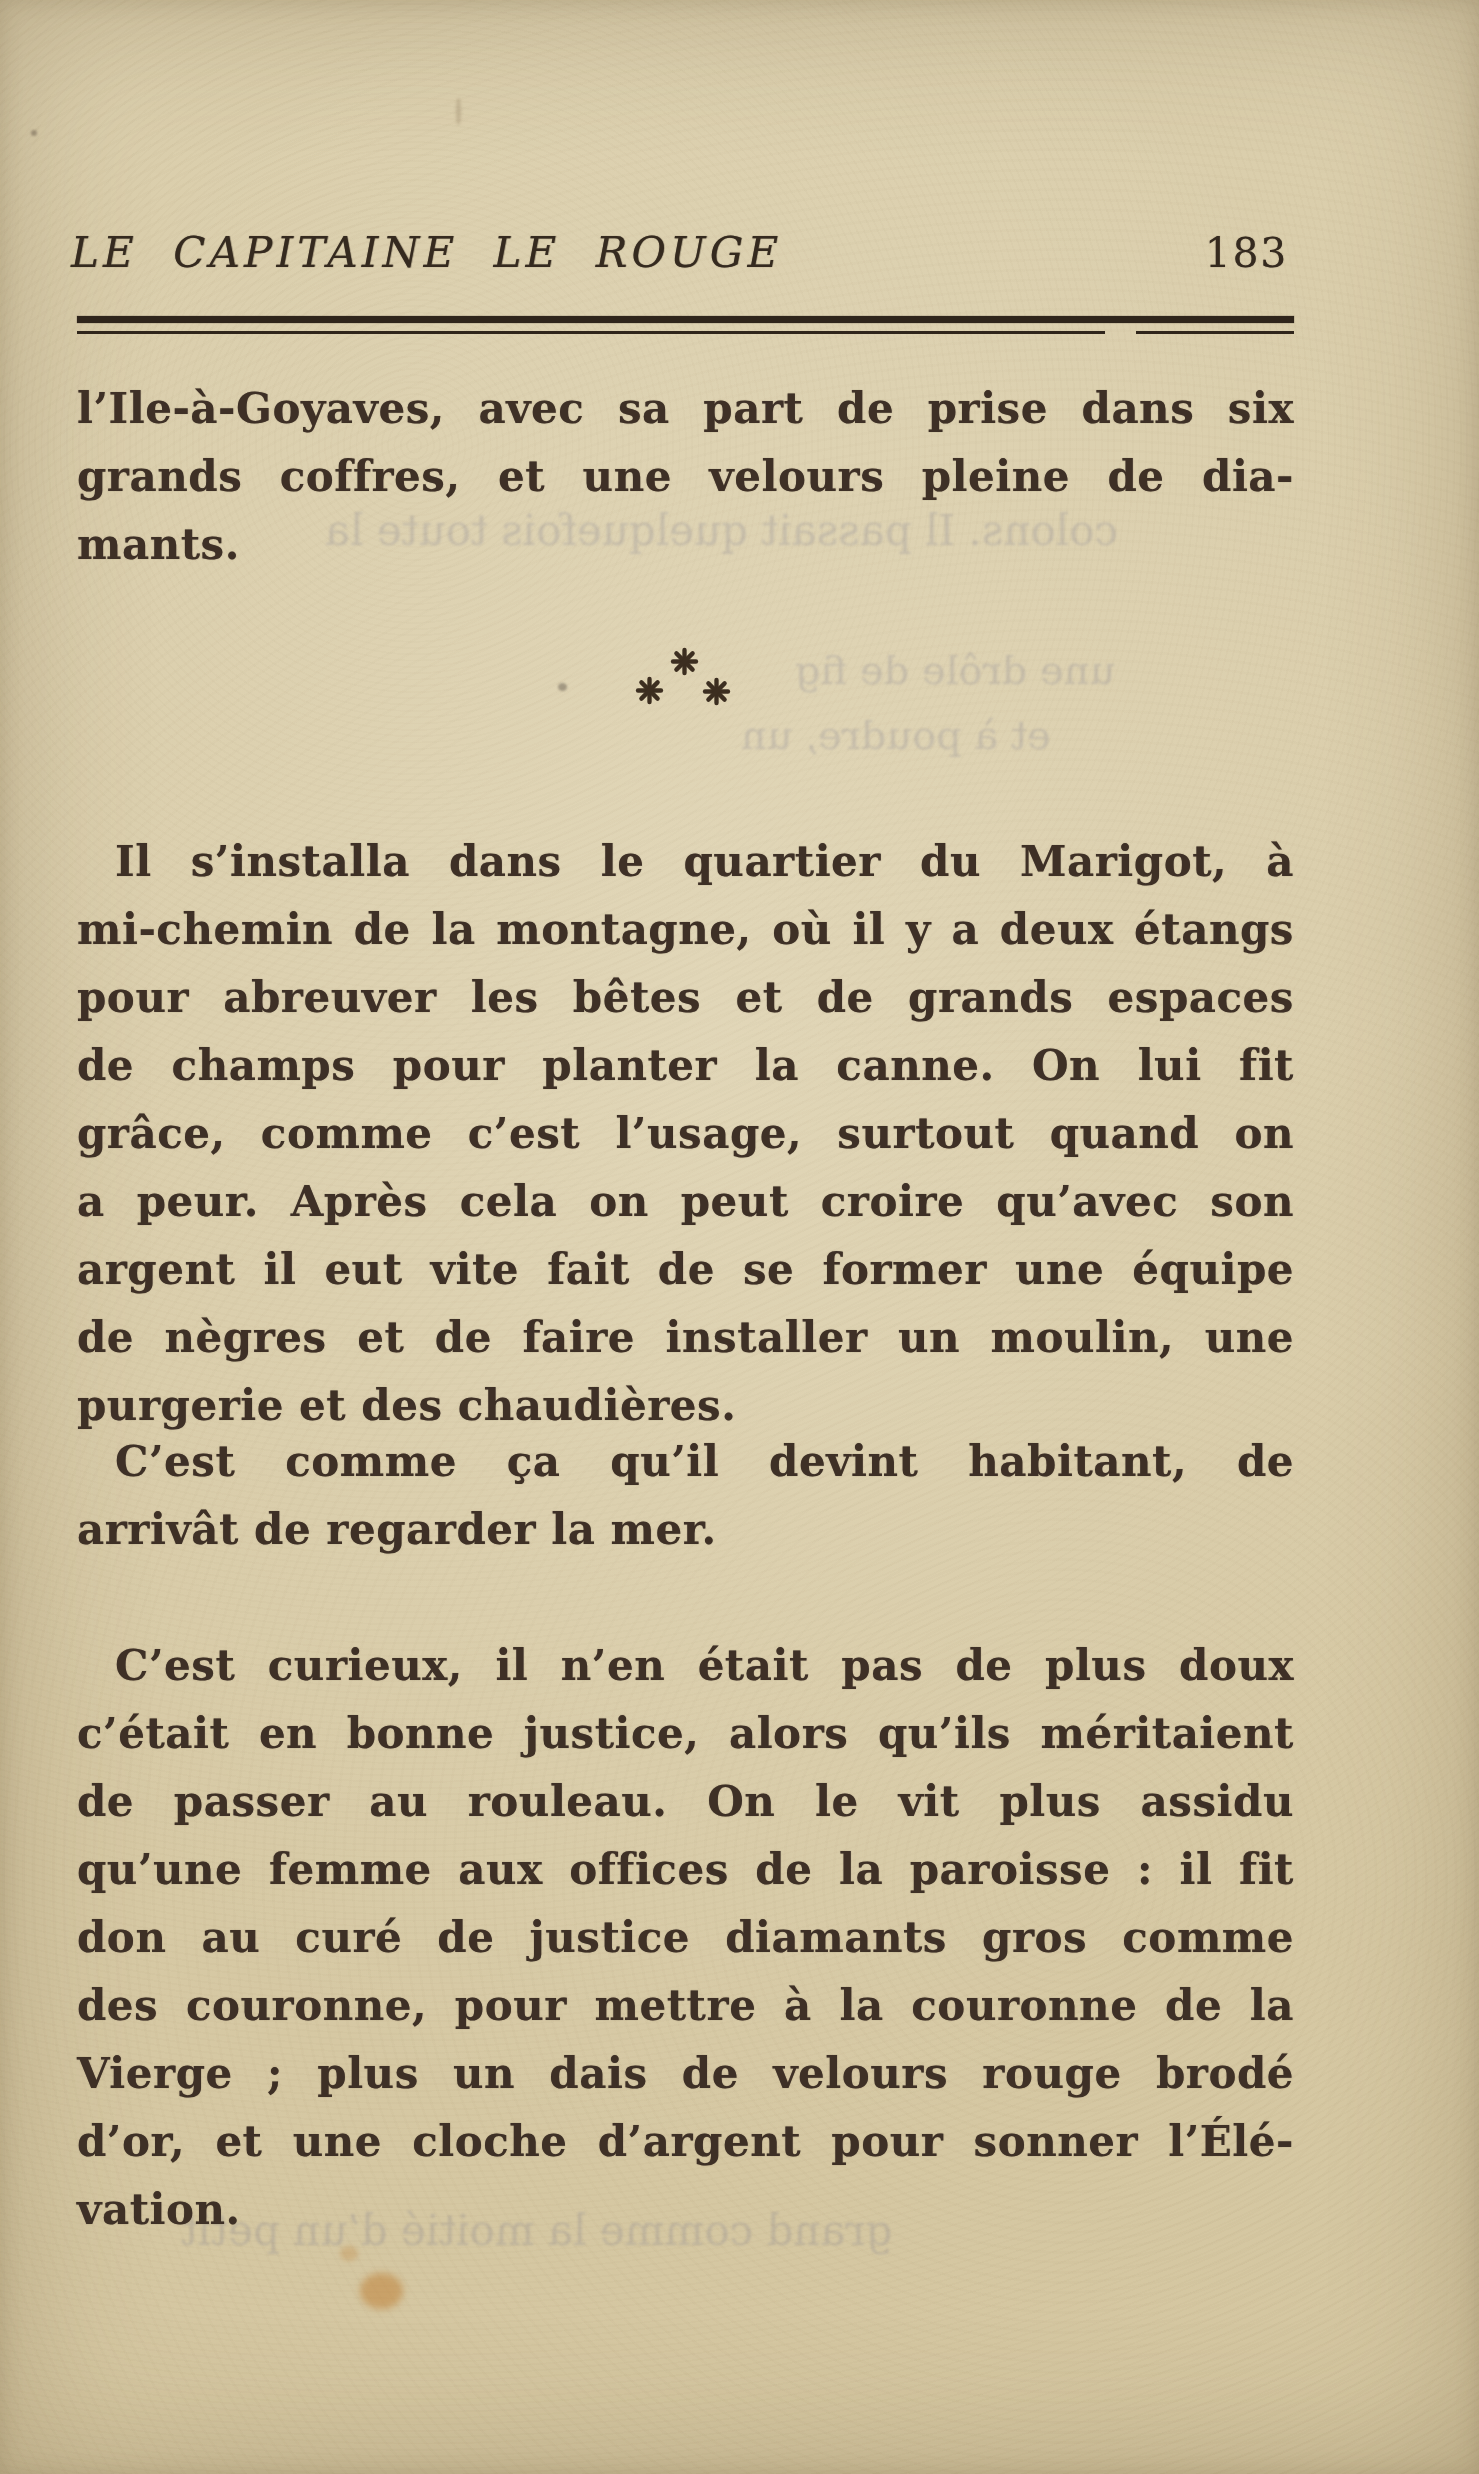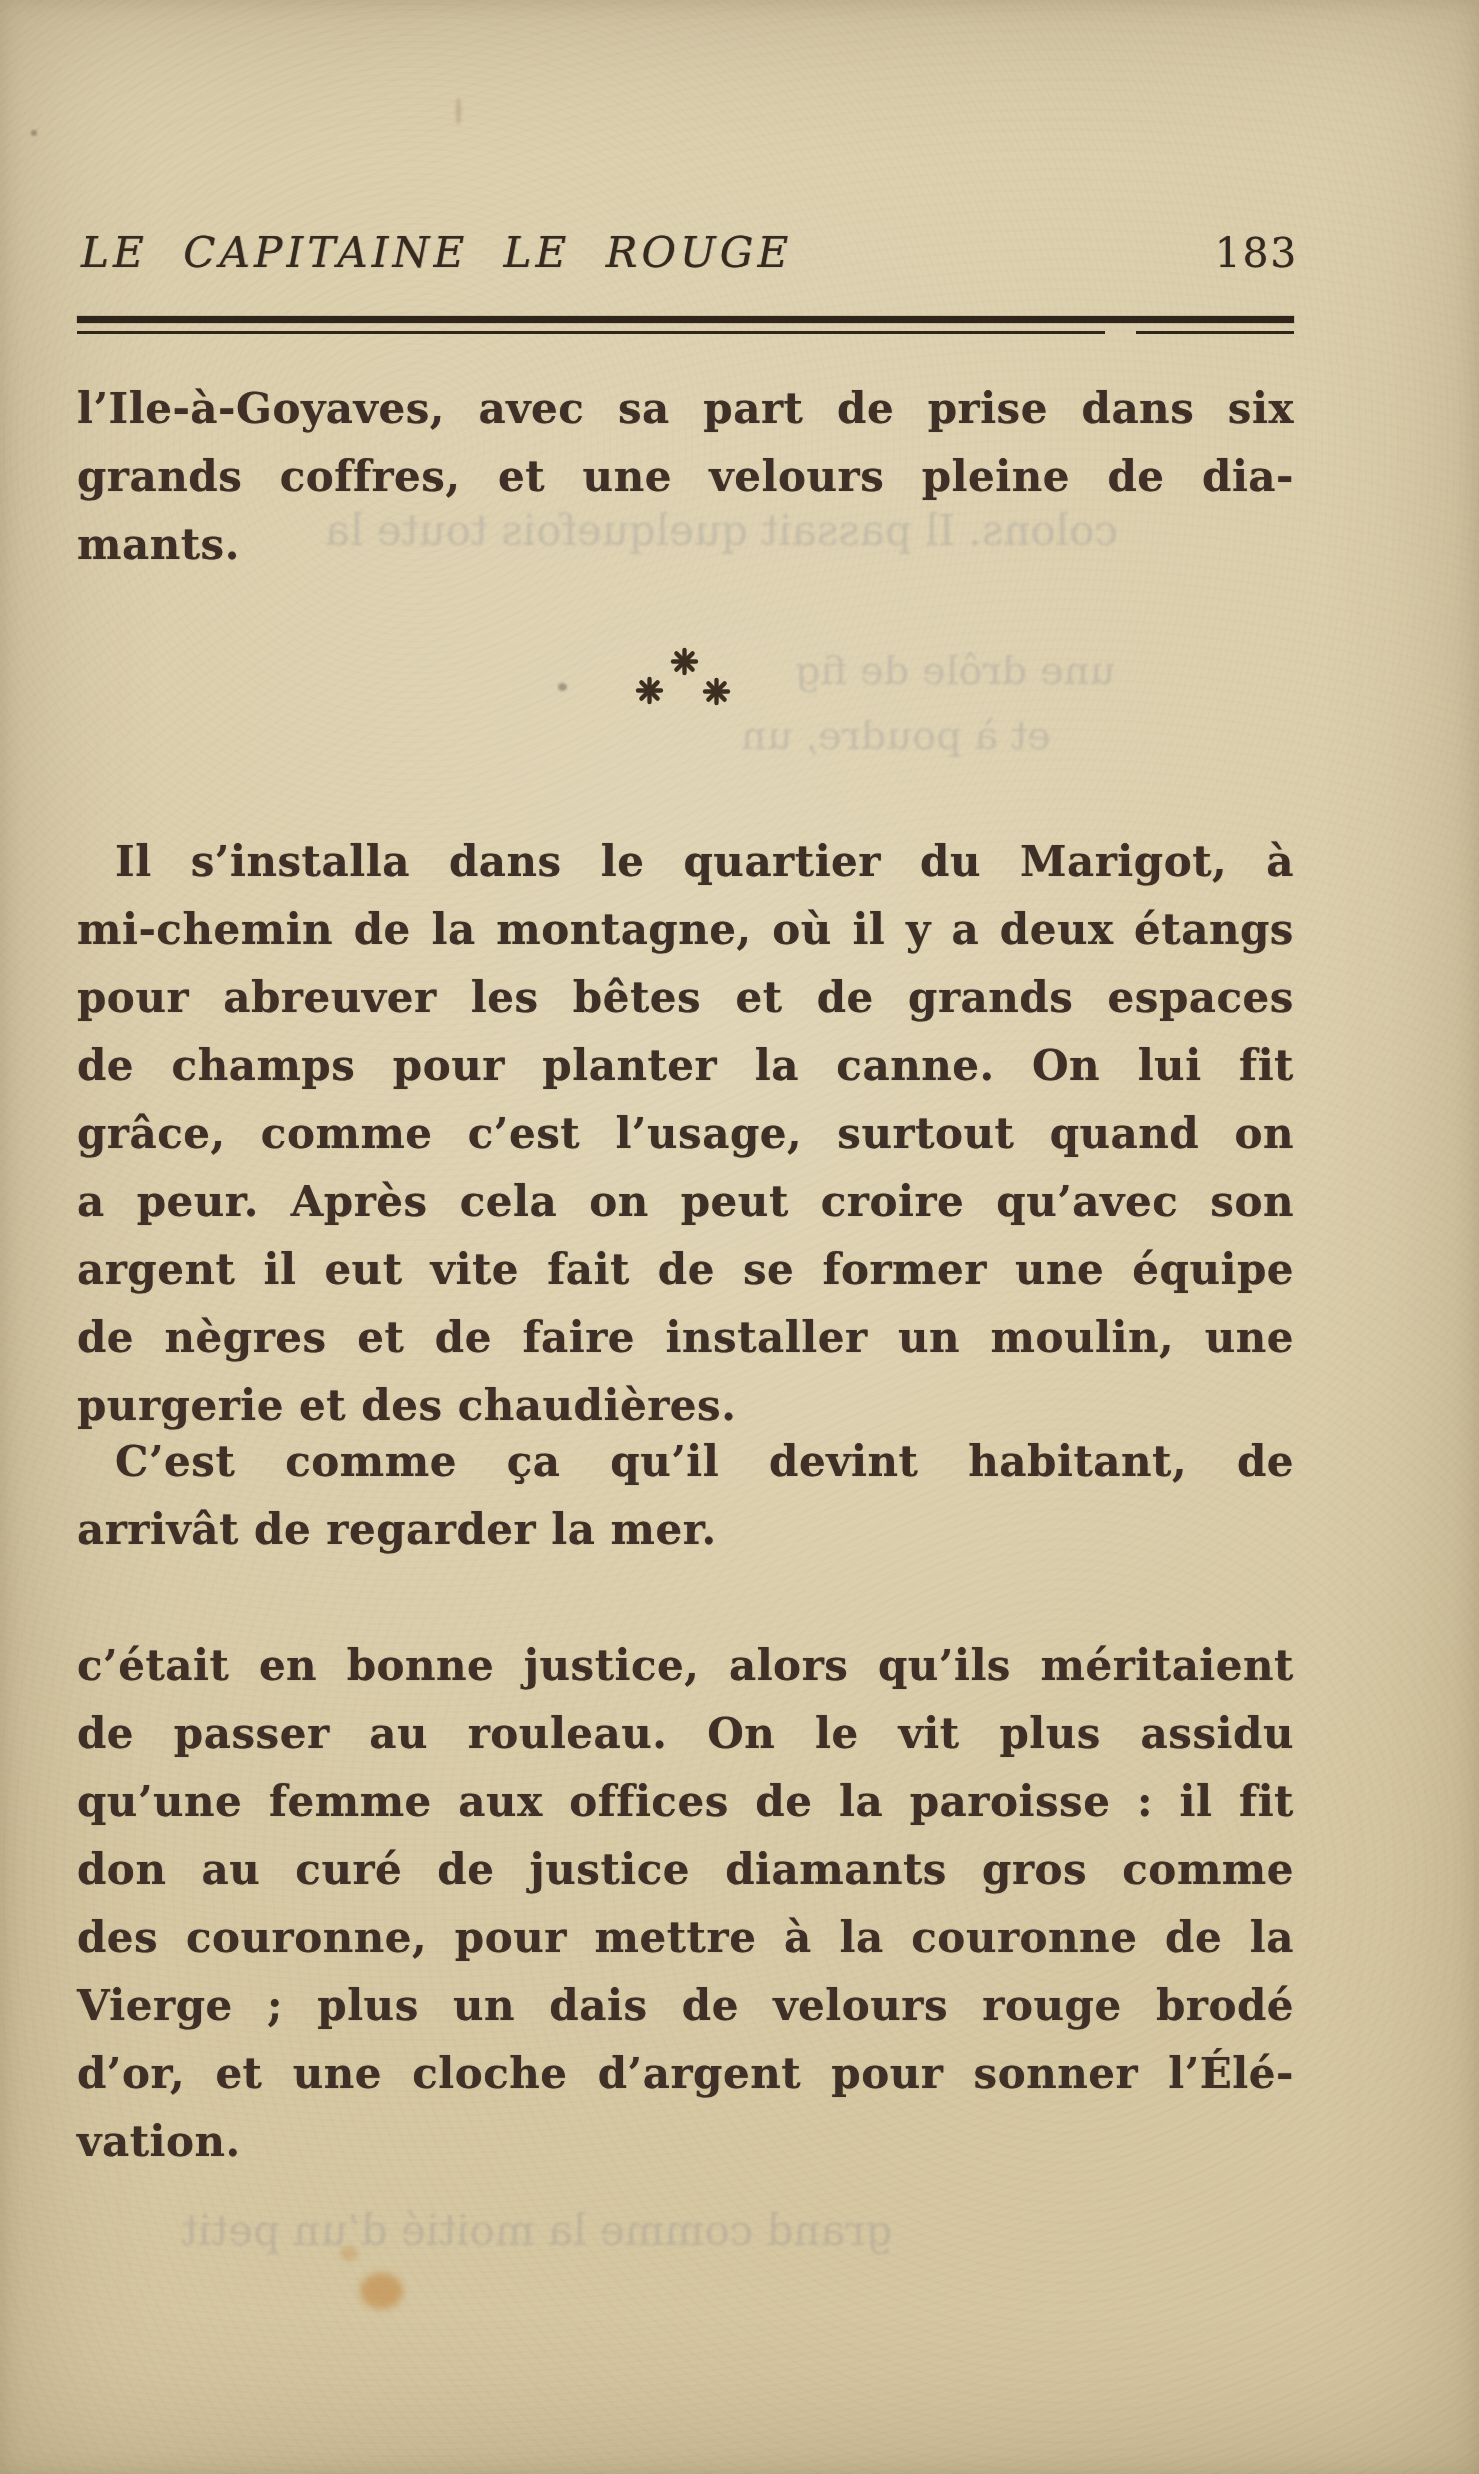--- a/index.html
+++ b/index.html
@@ -15,21 +15,21 @@
     background:
       radial-gradient(ellipse 1175px 1626px at 48% 42%, rgba(255,252,238,0.22), rgba(0,0,0,0) 70%),
       repeating-radial-gradient(circle at 28% 18%, rgba(122,96,58,0.028) 0 1.8px, rgba(0,0,0,0) 1.8px 6.3px),
       repeating-radial-gradient(circle at 72% 76%, rgba(122,96,58,0.022) 0 2.7px, rgba(0,0,0,0) 2.7px 10px),
       linear-gradient(176deg,#dbcfad 0%,#d9cca9 40%,#d4c6a0 100%);
     box-shadow: inset 0 0 145px rgba(96,76,44,0.28), inset 0 0 23.5px rgba(96,76,44,0.18);
     color:#3e3026;
   }
   
   #header{
-    position:absolute;left:81px;top:228px;width:1217px;height:60px;
+    position:absolute;left:71px;top:228px;width:1217px;height:60px;
     display:flex;justify-content:space-between;align-items:baseline;
   }
   #running-title{
     font-style:italic;
     font-size:42px;
     letter-spacing:0.10em;
     word-spacing:0.42em;
     color:#352a1f;
     text-shadow:0 0 0.9px rgba(53,42,31,0.65), 0.9px 0 0 rgba(53,42,31,0.25);
     white-space:nowrap;
@@ -123,20 +123,21 @@
         <div class="line">a peur. Après cela on peut croire qu’avec son</div>
         <div class="line">argent il eut vite fait de se former une équipe</div>
         <div class="line">de nègres et de faire installer un moulin, une</div>
         <div class="line last">purgerie et des chaudières.</div>
       </div>
       <div class="paragraph">
         <div class="line first">C’est comme ça qu’il devint habitant, de</div>
         <div class="line last">arrivât de regarder la mer.</div>
       </div>
       <div class="paragraph">
+        <div class="line first">C’est curieux, il n’en était pas de plus doux</div>
         <div class="line">c’était en bonne justice, alors qu’ils méritaient</div>
         <div class="line">de passer au rouleau. On le vit plus assidu</div>
         <div class="line">qu’une femme aux offices de la paroisse : il fit</div>
         <div class="line">don au curé de justice diamants gros comme</div>
         <div class="line">des couronne, pour mettre à la couronne de la</div>
         <div class="line">Vierge ; plus un dais de velours rouge brodé</div>
         <div class="line">d’or, et une cloche d’argent pour sonner l’Élé-</div>
         <div class="line last">vation.</div>
       </div>
     </div>

